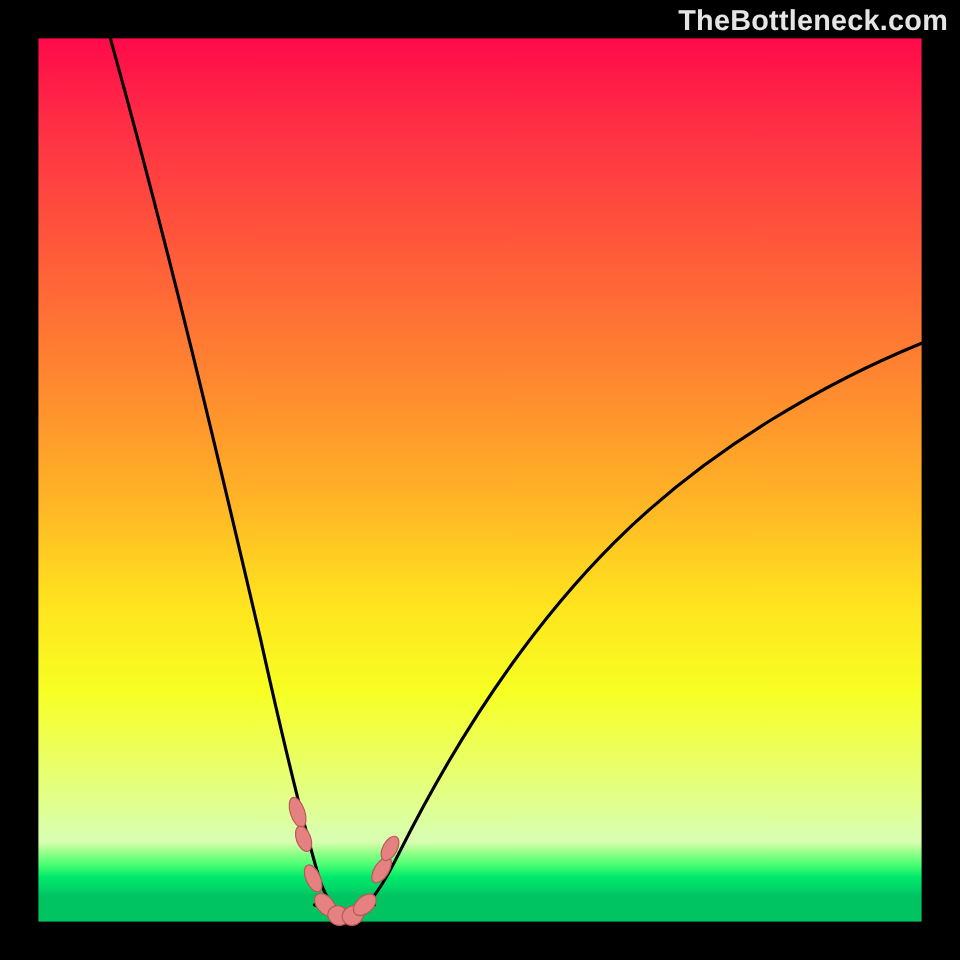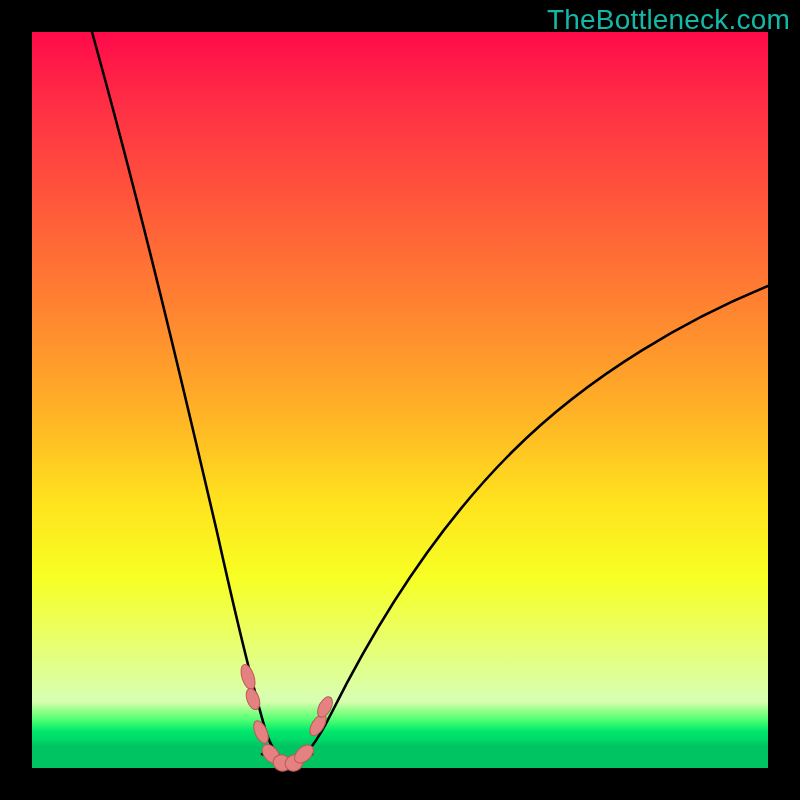--- a/index.html
+++ b/index.html
@@ -52,24 +52,24 @@
     left: 0;
     top: 0;
     width: 736px;
     height: 736px;
     overflow: visible;
   }
   .watermark {
     position: absolute;
     top: 4px;
     right: 10px;
-    color: #14b8a6;
-    font-size: 28px;
+    color: #e5e5e5;
+    font-size: 24px;
     letter-spacing: 0.2px;
-    font-weight: 400;
+    font-weight: 700;
     user-select: none;
   }
 </style>
 </head>
 <body>
 
 <div class="frame">
   <div class="plot-area">
     <svg viewBox="0 0 736 736">
       <g>

